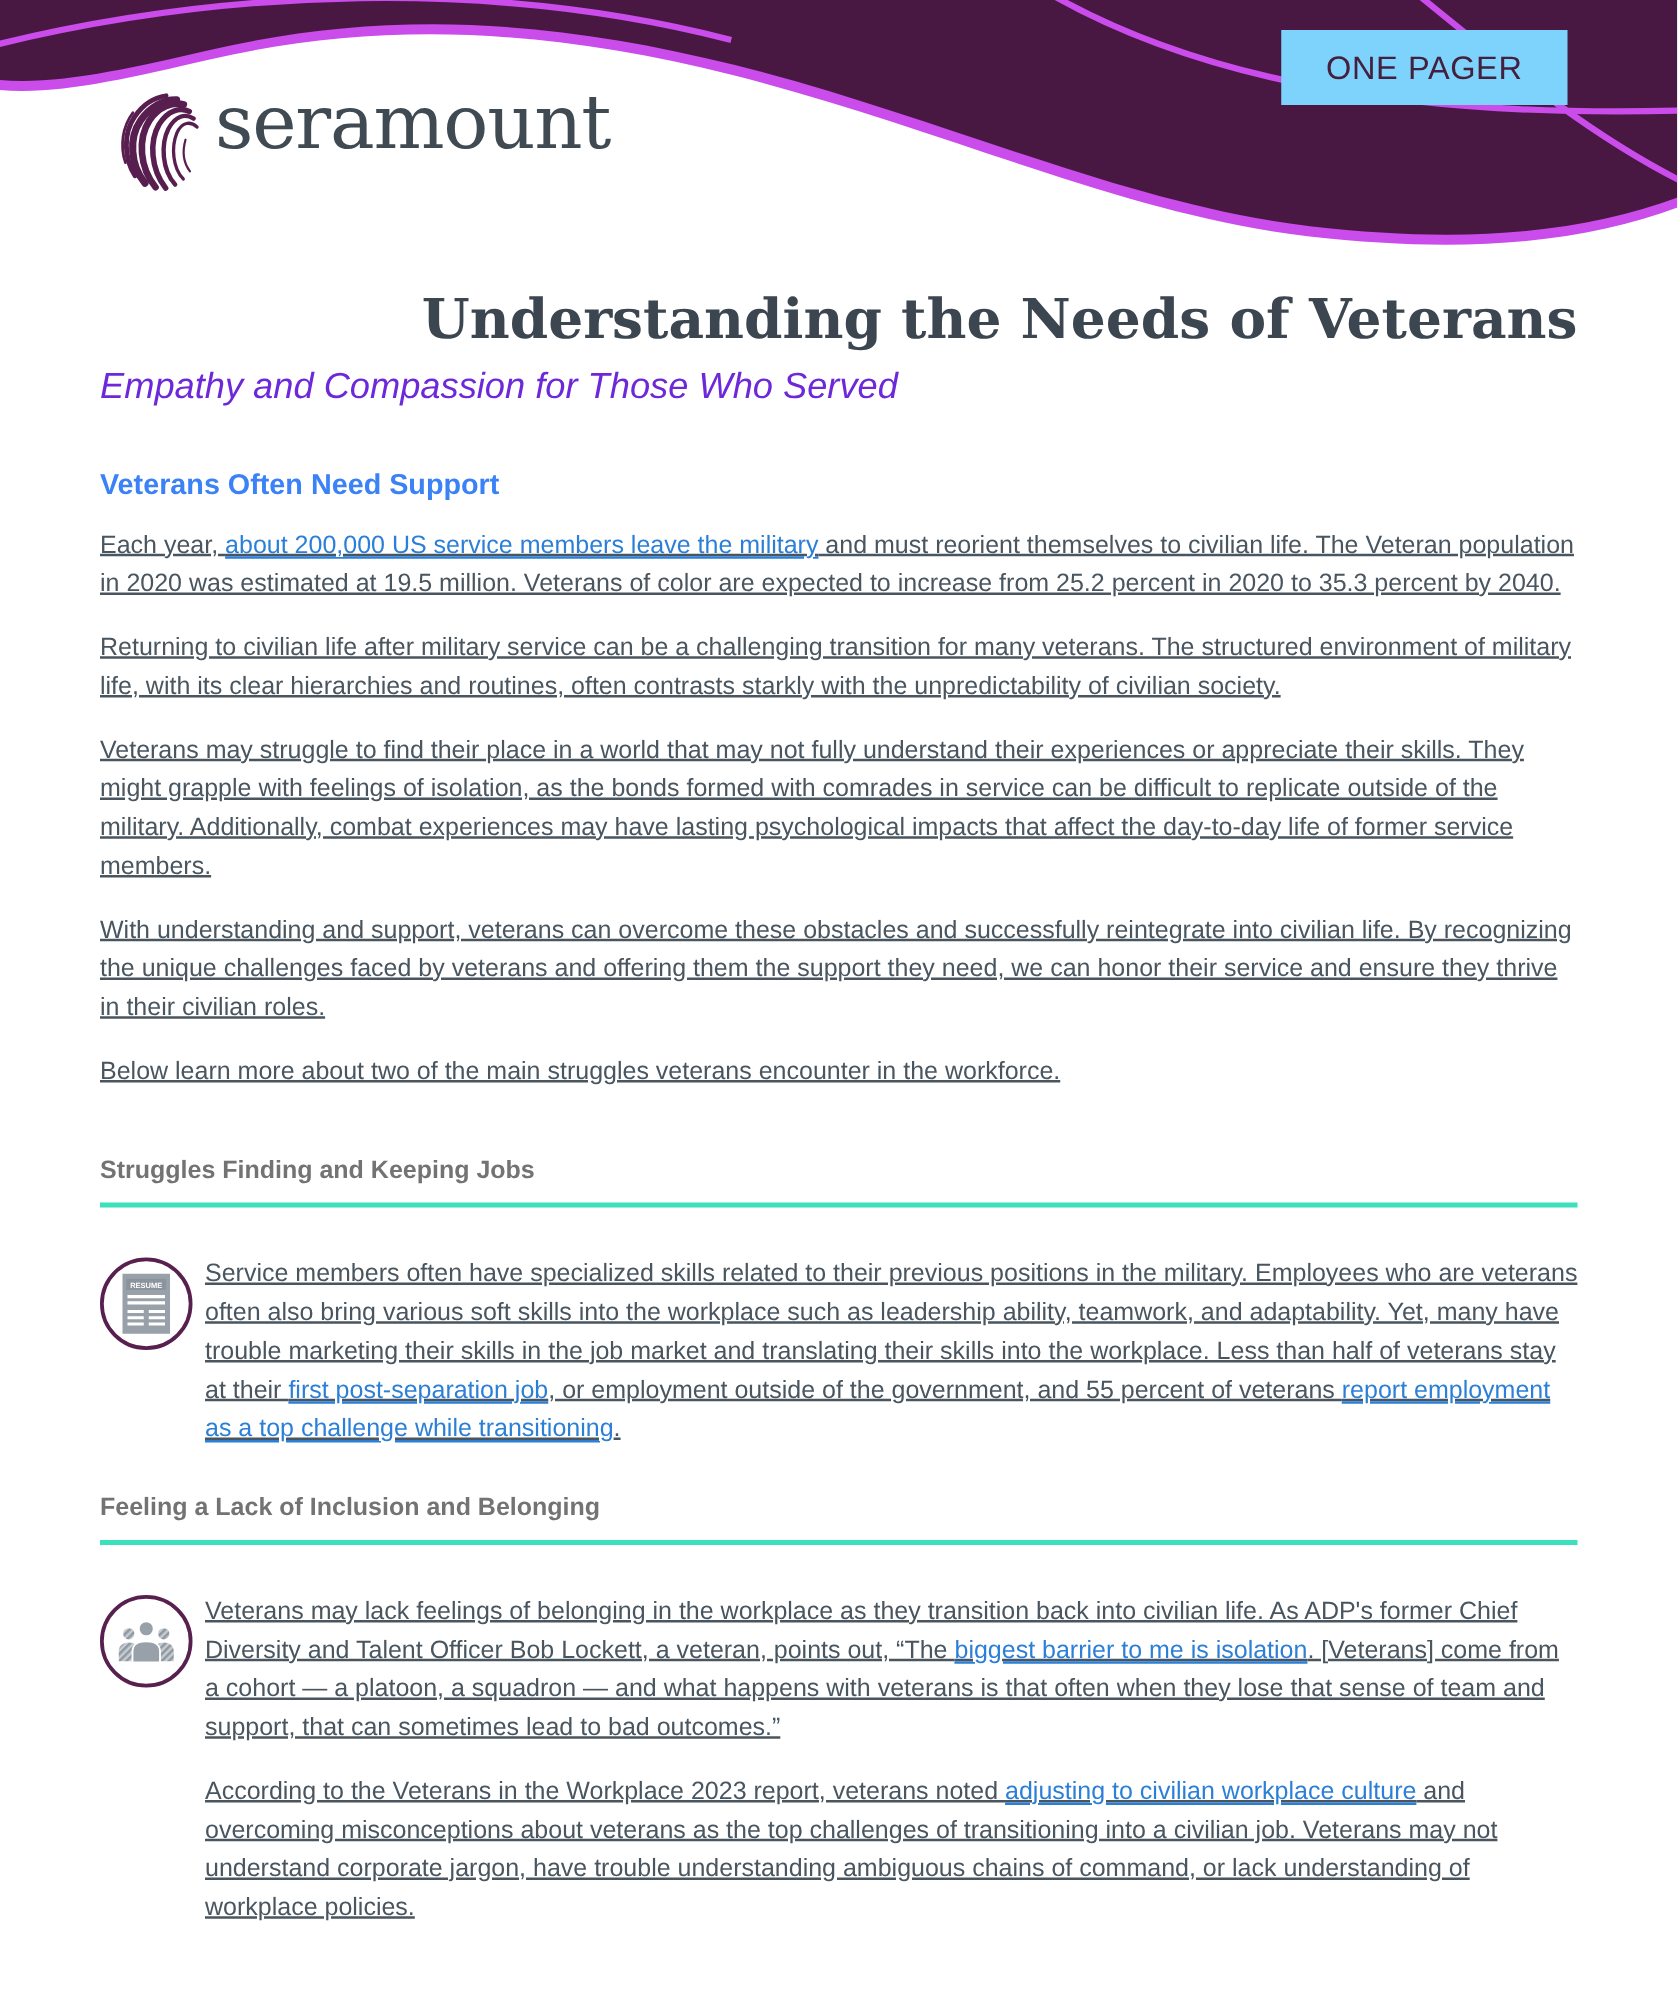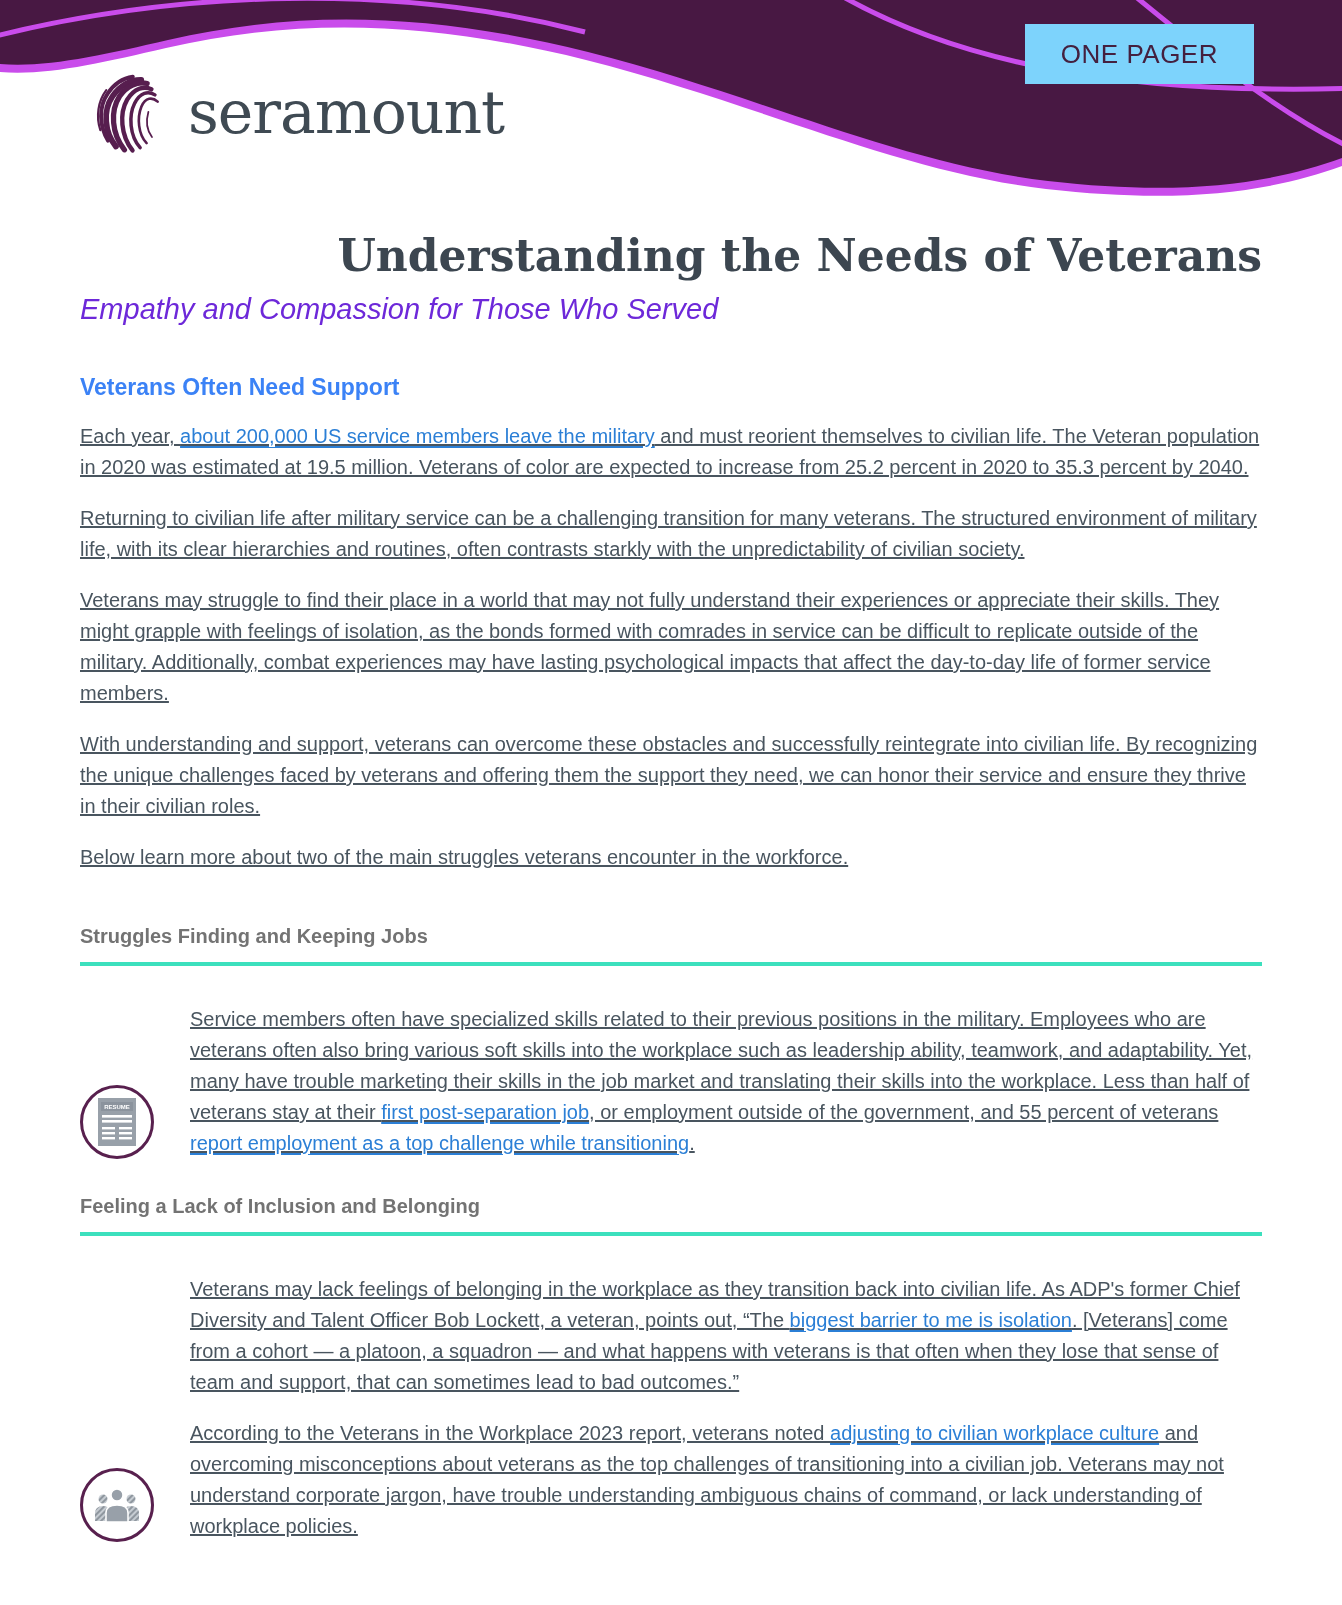--- a/index.html
+++ b/index.html
@@ -9,21 +9,21 @@
 
   
   .header { position: relative; height: 200px; }
   .waves { position: absolute; inset: 0; width: 100%; height: 100%; display: block; }
   .badge {
     position: absolute; top: 24px; right: 88px;
     background: #7dd3fc; color: #44203f;
     font-size: 26px; line-height: 1; padding: 17px 36px;
     letter-spacing: 0.5px;
   }
-  .logo { position: absolute; left: 84px; top: 68px; display: flex; align-items: center; gap: 16px; }
+  .logo { position: absolute; left: 84px; top: 68px; display: flex; align-items: flex-start; gap: 0; }
   .logo-mark { width: 88px; height: 88px; }
   .brand {
     font-family: "DejaVu Serif", serif; font-size: 60px; color: #3f4a53;
     letter-spacing: -1px; line-height: 1;
   }
 
   
   .content { padding: 24px 80px 70px 80px; }
   h1.title {
     font-family: "DejaVu Serif", serif; font-weight: 700;
@@ -33,21 +33,21 @@
     font-style: italic; font-size: 29px; color: #6d28d9;
     margin: 12px 0 0; font-weight: 400;
   }
   h2.support-h { font-size: 23px; color: #3b82f6; margin: 48px 0 0; font-weight: 700; }
   .paras p { font-size: 20px; line-height: 1.55; margin: 20px 0; text-decoration: underline; }
   .paras p:last-child { margin-bottom: 0; }
   a.link { color: #2b7fd6; text-decoration: underline; text-underline-offset: 3px; cursor: pointer; }
   h3.section-h { font-size: 20px; color: #737373; margin: 52px 0 0; font-weight: 700; }
   h3.section-h.second { margin-top: 36px; }
   .rule { height: 4px; background: #3ce0bd; margin-top: 14px; }
-  .icon-row { display: flex; align-items: flex-end; gap: 36px; margin-top: 38px; }
+  .icon-row { display: flex; align-items: flex-start; gap: 10px; margin-top: 38px; }
   .icon-circle {
     flex: 0 0 auto; width: 74px; height: 74px; margin-top: 2px;
     border: 3px solid #58204e; border-radius: 50%;
     display: flex; align-items: center; justify-content: center;
     background: #fff;
   }
   .icon-row .paras { flex: 1 1 auto; }
   .icon-row .paras p:first-child { margin-top: 0; }
 </style>
 </head>

